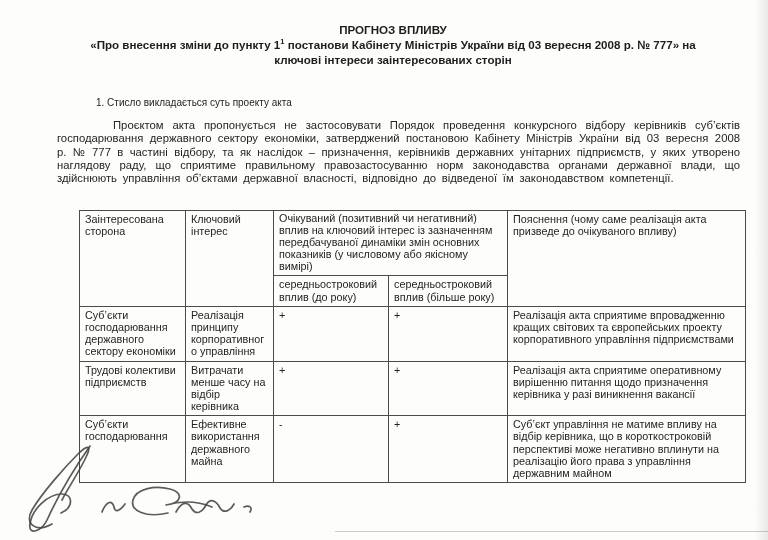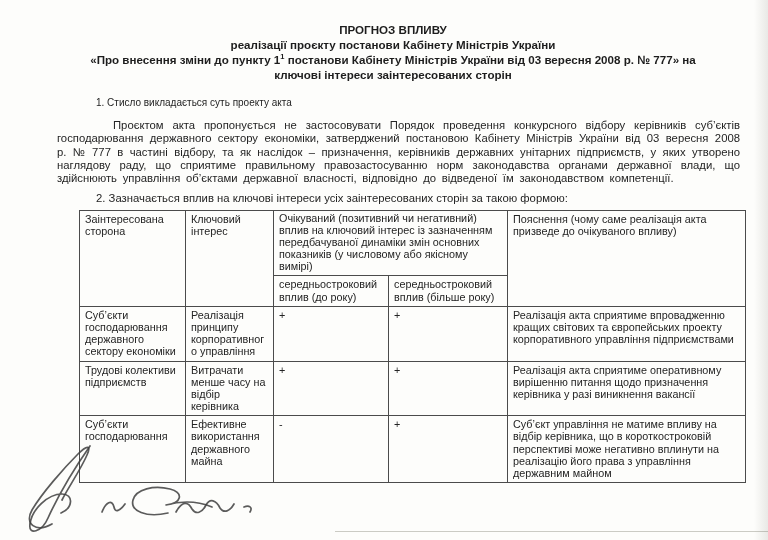--- a/index.html
+++ b/index.html
@@ -60,30 +60,28 @@
     stroke-linecap:round;stroke-linejoin:round;opacity:0.85;
   }
 </style>
 </head>
 <body>
 
 <div class="page">
 
   <div class="title-block">
     <div>ПРОГНОЗ ВПЛИВУ</div>
-    <div>реалізації проєкту постанови Кабінету Міністрів України</div>
     <div><span>«Про внесення зміни до пункту 1</span><sup>1</sup><span> постанови Кабінету Міністрів України від 03 вересня 2008 р. № 777» на</span></div>
     <div>ключові інтереси заінтересованих сторін</div>
   </div>
 
   <div class="s1-heading">1. Стисло викладається суть проекту акта</div>
 
   <div class="s1-paragraph">Проєктом акта пропонується не застосовувати Порядок проведення конкурсного відбору керівників суб’єктів господарювання державного сектору економіки, затверджений постановою Кабінету Міністрів України від 03 вересня 2008 р. № 777 в частині відбору, та як наслідок – призначення, керівників державних унітарних підприємств, у яких утворено наглядову раду, що сприятиме правильному правозастосуванню норм законодавства органами державної влади, що здійснюють управління об’єктами державної власності, відповідно до відведеної їм законодавством компетенції.</div>
 
-  <div class="s2-heading">2. Зазначається вплив на ключові інтереси усіх заінтересованих сторін за такою формою:</div>
 
   <table class="impact">
     <colgroup>
       <col style="width:106px">
       <col style="width:88px">
       <col style="width:115px">
       <col style="width:119px">
       <col style="width:238px">
     </colgroup>
     <thead>

